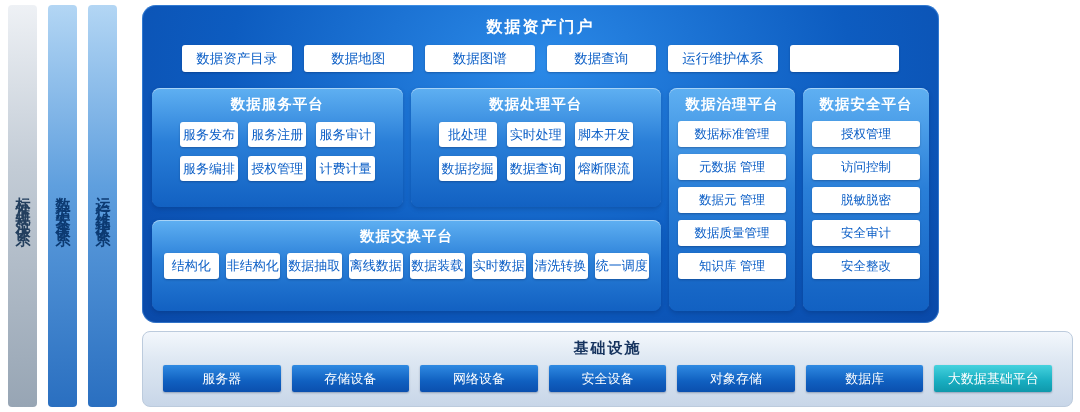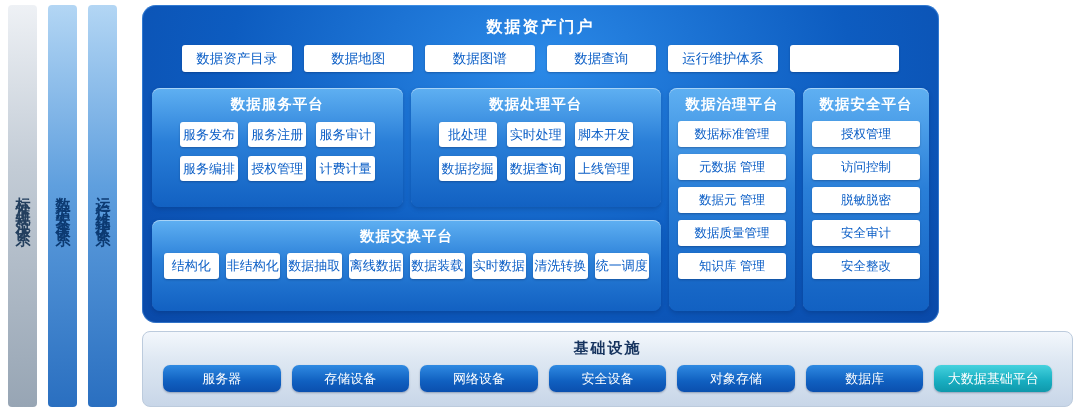--- a/index.html
+++ b/index.html
@@ -173,21 +173,21 @@
     padding-top: 7px;
   }
   .infra-row {
     display: flex;
     gap: 11px;
     padding: 7px 20px 0;
   }
   .infra-chip {
     flex: 1;
     height: 27px;
-    border-radius: 7px;
+    border-radius: 2px;
     background: linear-gradient(180deg, #2f8ae2 0%, #1060c0 60%, #0b4fae 100%);
     color: #ffffff;
     font-size: 13px;
     display: flex;
     align-items: center;
     justify-content: center;
     white-space: nowrap;
     box-shadow: 0 1px 2px rgba(0,20,60,0.3);
     cursor: default;
   }
@@ -242,21 +242,21 @@
           </div>
 
           <div class="panel">
             <div class="panel-title">数据处理平台</div>
             <div class="grid3">
               <div class="chip">批处理</div>
               <div class="chip">实时处理</div>
               <div class="chip">脚本开发</div>
               <div class="chip">数据挖掘</div>
               <div class="chip">数据查询</div>
-              <div class="chip">上线管理</div>
+              <div class="chip">熔断限流</div>
             </div>
           </div>
 
         </div>
 
         <div class="panel exchange">
           <div class="panel-title">数据交换平台</div>
           <div class="row8">
             <div class="chip">结构化</div>
             <div class="chip">非结构化</div>

